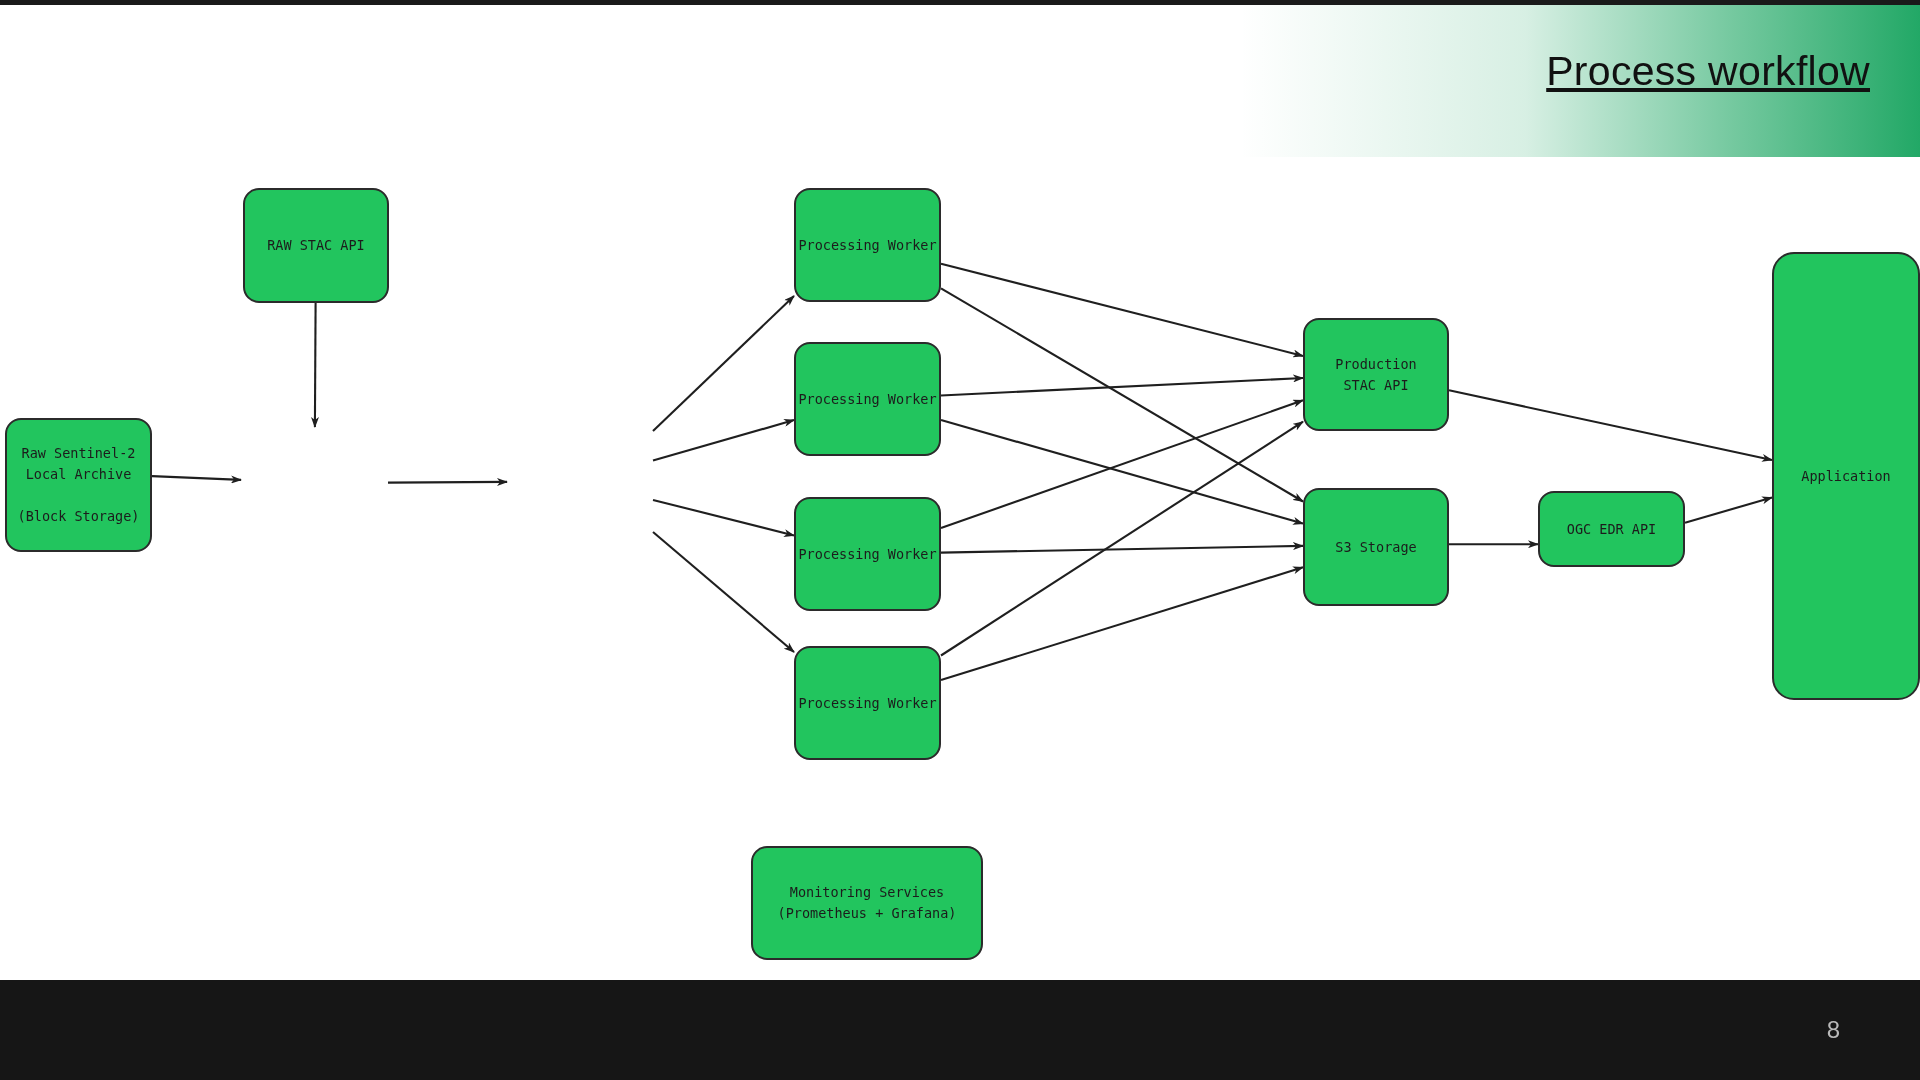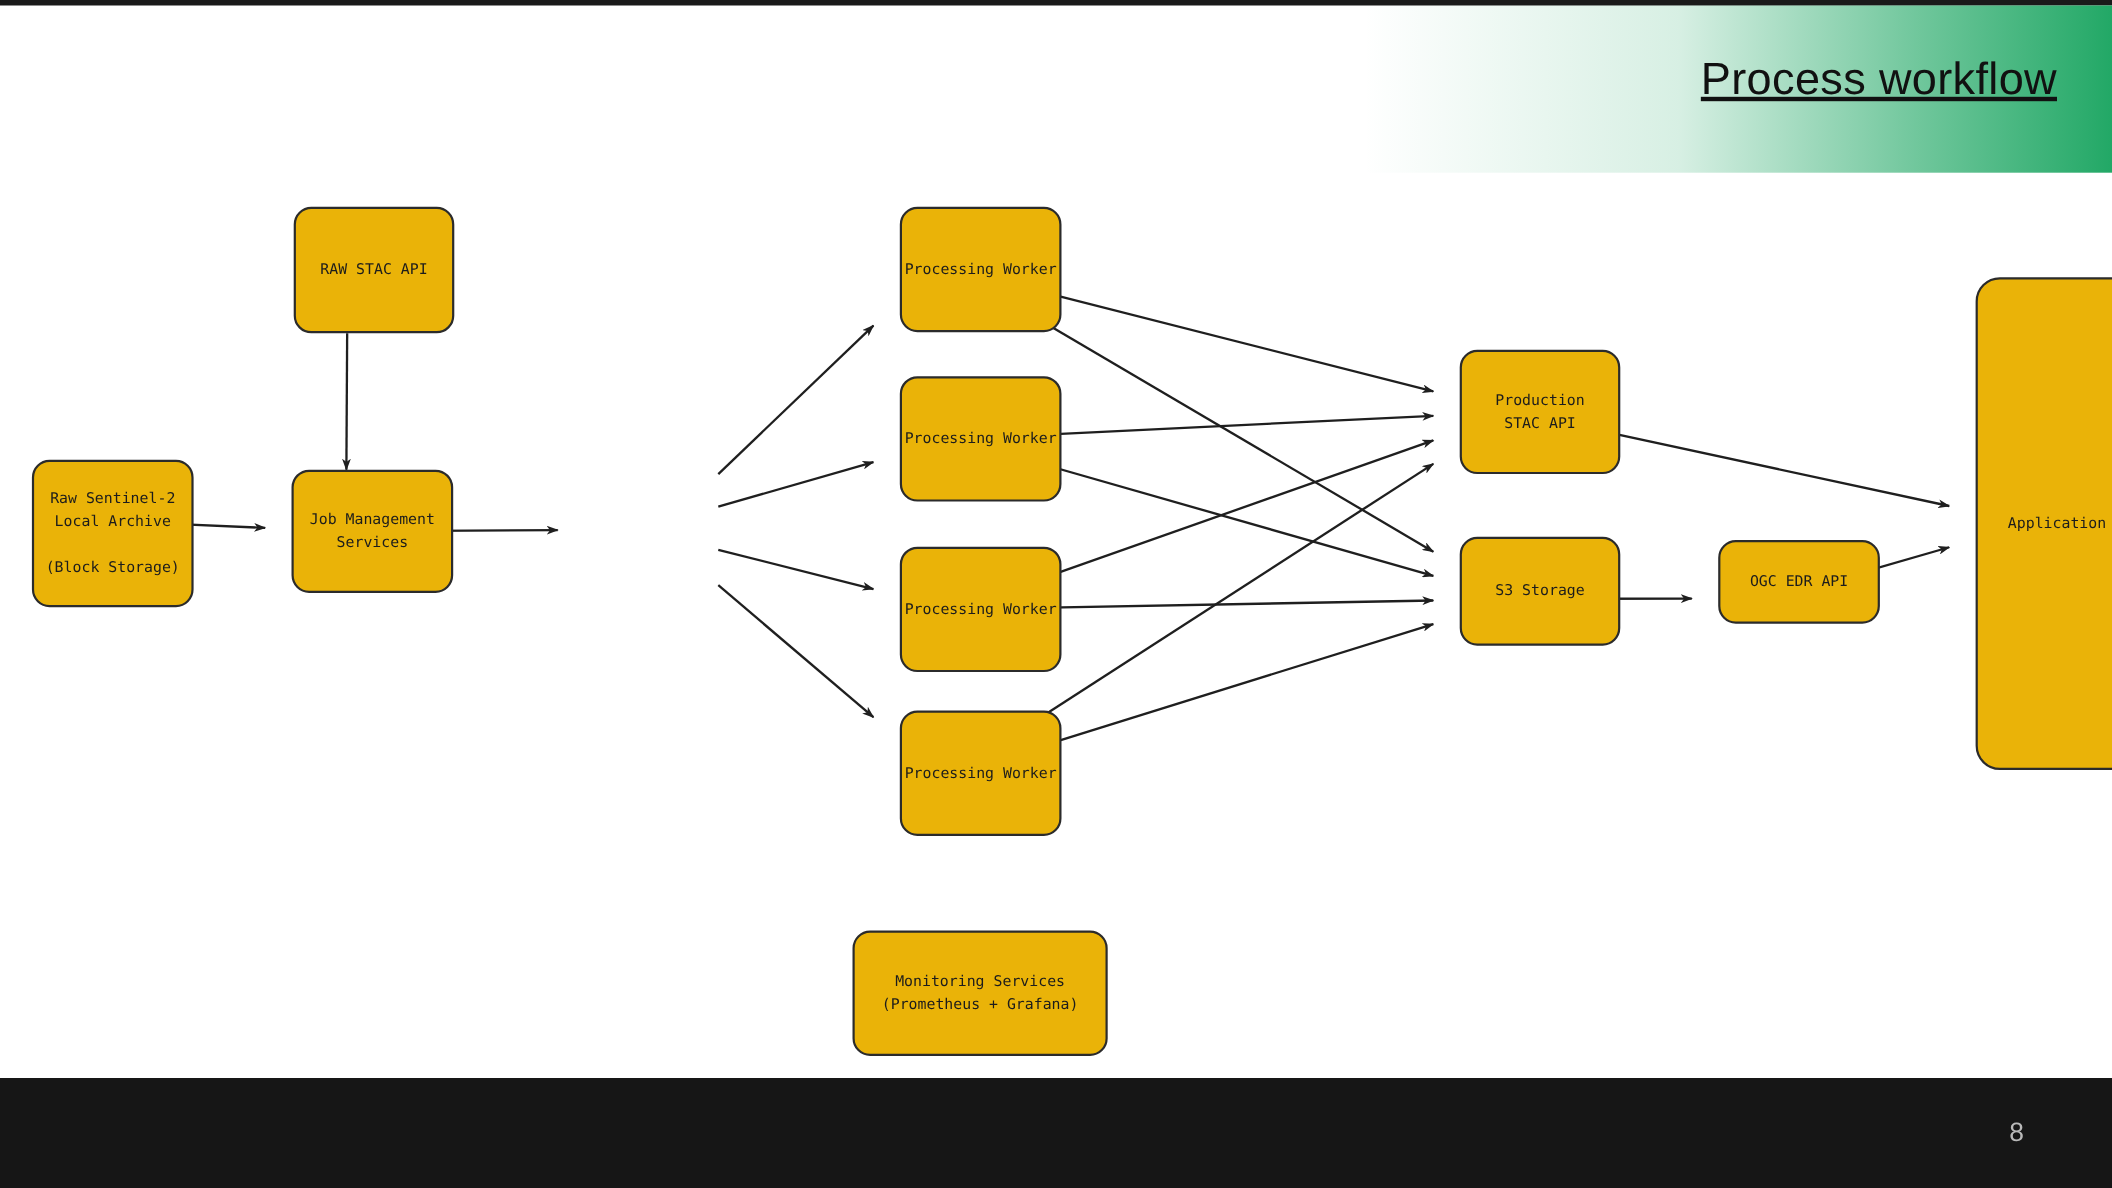--- a/index.html
+++ b/index.html
@@ -65,32 +65,31 @@
     position: absolute;
     left: 0; top: 0;
     width: 1920px;
     height: 1080px;
   }
   .node {
     position: absolute;
     box-sizing: border-box;
     border: 2.2px solid #2b2b2b;
     border-radius: 16px;
-    background: #eab308;
+    background: #22c55e;
     display: flex;
     align-items: center;
     justify-content: center;
     text-align: center;
     font-family: "DejaVu Sans Mono", monospace;
     font-size: 13.5px;
     line-height: 1.55;
     color: #1c1c1c;
     white-space: pre-line;
     z-index: 3;
-    margin-left: 24px;
   }
   .node.tall { border-radius: 22px; }
   svg.edges {
     position: absolute;
     left: 0; top: 0;
     width: 1920px; height: 1080px;
     z-index: 1;
     pointer-events: none;
   }
 </style>
@@ -130,29 +129,27 @@
           <line x1="1449.0" y1="390.3" x2="1772.0" y2="460.0"></line>
           <line x1="1449.0" y1="544.3" x2="1538.0" y2="544.2"></line>
           <line x1="1685.0" y1="522.7" x2="1772.0" y2="497.5"></line>
         </g>
     </svg>
   <div class="node" style="left: 243px; top: 188px; width: 146px; height: 115px;"><span>RAW STAC API</span></div>
       <div class="node" style="left: 5px; top: 418px; width: 147px; height: 134px;"><span>Raw Sentinel-2
 Local Archive
 
 (Block Storage)</span></div>
-      <div class="node" style="left: 241px; top: 427px; width: 147px; height: 112px;"><span>Job Management
-Services</span></div>
       <div class="node" style="left: 794px; top: 188px; width: 147px; height: 114px;"><span>Processing Worker</span></div>
       <div class="node" style="left: 794px; top: 342px; width: 147px; height: 114px;"><span>Processing Worker</span></div>
       <div class="node" style="left: 794px; top: 497px; width: 147px; height: 114px;"><span>Processing Worker</span></div>
       <div class="node" style="left: 794px; top: 646px; width: 147px; height: 114px;"><span>Processing Worker</span></div>
       <div class="node" style="left: 1303px; top: 318px; width: 146px; height: 113px;"><span>Production
 STAC API</span></div>
-      <div class="node" style="left: 1303px; top: 488px; width: 146px; height: 99px;"><span>S3 Storage</span></div>
+      <div class="node" style="left: 1303px; top: 488px; width: 146px; height: 118px;"><span>S3 Storage</span></div>
       <div class="node" style="left: 1538px; top: 491px; width: 147px; height: 76px;"><span>OGC EDR API</span></div>
       <div class="node tall" style="left: 1772px; top: 252px; width: 148px; height: 448px;"><span>Application</span></div>
       <div class="node" style="left: 751px; top: 846px; width: 232px; height: 114px; text-align: center;"><span>Monitoring Services
 (Prometheus + Grafana)</span></div>
     </div>
 
   <div class="footer-band"></div>
   <div class="page-number">8</div>
 
 </div>

